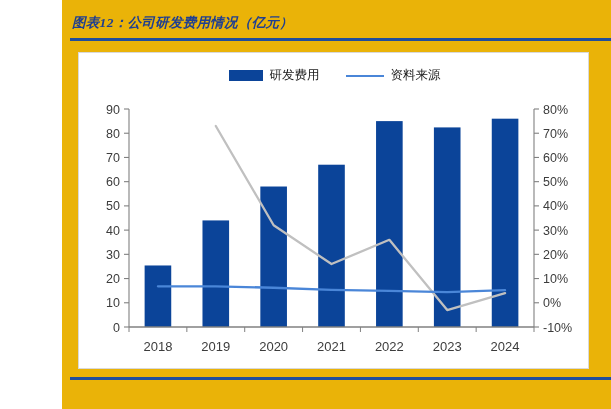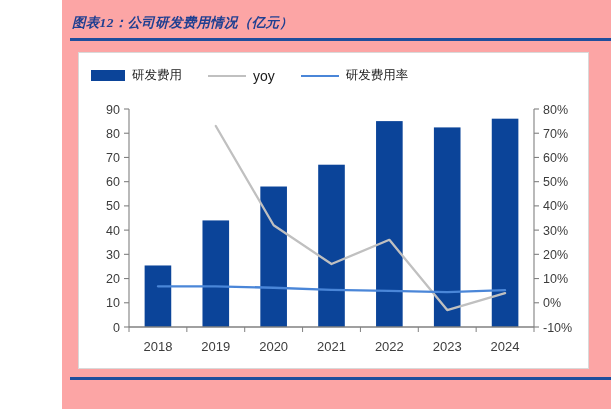--- a/index.html
+++ b/index.html
@@ -4,21 +4,21 @@
 <style>
   html, body {
     margin: 0;
     padding: 0;
     background: #ffffff;
   }
   #page {
     position: relative;
     width: 611px;
     height: 409px;
-    background: #fca5a5;
+    background: #eab308;
     font-family: "Liberation Sans", sans-serif;
     overflow: hidden;
   }
   
   #fig-title {
     position: absolute;
     left: 72px;
     top: 14px;
     font-family: "Liberation Serif", serif;
     font-style: italic;
@@ -43,24 +43,25 @@
     top: 52px;
     width: 511px;
     height: 317px;
     background: #ffffff;
     border: 1px solid #d9d9d9;
     box-sizing: border-box;
   }
   
   #legend {
     position: absolute;
-    left: 12px;
+    left: 0;
     top: 14px;
     width: 511px;
     display: flex;
+    justify-content: center;
     align-items: center;
     gap: 26px;
   }
   .legend-item {
     display: flex;
     align-items: center;
     gap: 7px;
   }
   .legend-swatch-bar {
     width: 34px;
@@ -147,26 +148,22 @@
   <div id="top-rule"></div>
 
   <div id="chart-frame">
 
     <div id="legend">
       <div class="legend-item">
         <span class="legend-swatch-bar"></span>
         <span class="legend-label">研发费用</span>
       </div>
       <div class="legend-item">
-        <span class="legend-swatch-line"></span>
-        <span class="legend-label latin">yoy</span>
-      </div>
-      <div class="legend-item">
         <span class="legend-swatch-line blue"></span>
-        <span class="legend-label">研发费用率</span>
+        <span class="legend-label">资料来源</span>
       </div>
     </div>
 
     <div id="plot-wrap">
       <svg id="plot-svg" width="511" height="317" viewBox="0 0 511 317">
         <g id="g-left-ticks">
             <text x="41" y="60.5" class="tick-label tick-label-left">90</text>
             <text x="41" y="84.72222222222223" class="tick-label tick-label-left">80</text>
             <text x="41" y="108.94444444444443" class="tick-label tick-label-left">70</text>
             <text x="41" y="133.16666666666669" class="tick-label tick-label-left">60</text>

